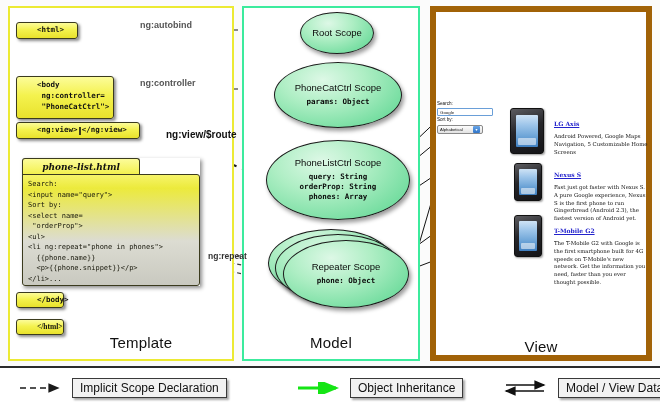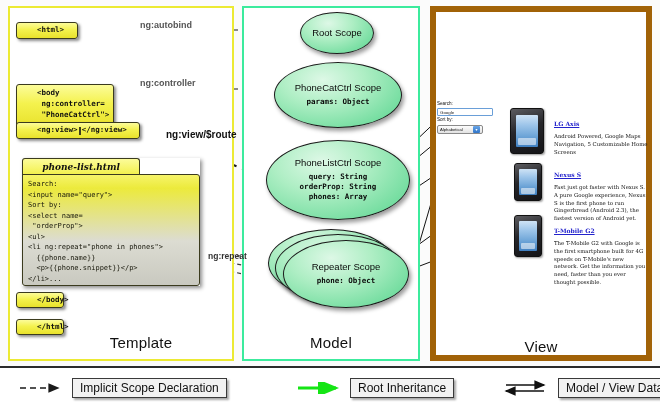--- a/index.html
+++ b/index.html
@@ -30,24 +30,24 @@
     position:absolute;box-sizing:border-box;
     border:1.5px solid #3b3b1e;border-radius:3px;
     background:linear-gradient(180deg,#fcfc9a 0%,#f4f24e 45%,#e9e22c 100%);
     box-shadow:2px 2px 3px rgba(0,0,0,.45);
     font-family:"DejaVu Sans Mono","Liberation Mono",monospace;
     font-weight:bold;font-size:7.5px;color:#111;
     display:flex;align-items:center;
     padding:3px 20px;white-space:pre;line-height:1.45;
   }
   #box-html{left:16px;top:22px;width:62px;height:17px;}
-  #box-body{left:16px;top:84px;width:98px;height:43px;align-items:flex-start;}
+  #box-body{left:16px;top:76px;width:98px;height:43px;align-items:flex-start;}
   #box-ngview{left:16px;top:122px;width:124px;height:17px;}
   #box-endbody{left:16px;top:292px;width:48px;height:16px;}
-  #box-endhtml{left:16px;top:319px;width:48px;height:16px;}
+  #box-endhtml{left:16px;top:319px;width:48px;height:16px;font-family:Liberation Serif, serif;}
   .ngview-slot{
     display:inline-block;width:7px;height:6px;
     border:1.2px solid #3b3b1e;background:#fdfdc6;
     margin:0 1px;vertical-align:middle;
   }
 
   
   #tpl-file{
     position:absolute;left:22px;top:158px;width:178px;height:128px;
     box-shadow:2px 2px 4px rgba(0,0,0,.45);
@@ -349,21 +349,21 @@
 
     <div class="leg-item" id="leg2">
       <svg width="48" height="12">
         <defs>
             <marker id="lh2" markerWidth="7" markerHeight="7" refX="6" refY="3.5" orient="auto">
           <polygon points="0,0.6 7,3.5 0,6.4" fill="#15e515"></polygon>
             </marker>
           </defs>
         <line x1="2" y1="6" x2="40" y2="6" stroke="#15e515" stroke-width="3" marker-end="url(#lh2)"></line>
       </svg>
-      <span class="leg-box">Root Inheritance</span>
+      <span class="leg-box">Object Inheritance</span>
     </div>
 
     <div class="leg-item" id="leg3">
       <svg width="48" height="16">
         <defs>
             <marker id="lh3" markerWidth="7" markerHeight="7" refX="6" refY="3.5" orient="auto">
           <polygon points="0,0.6 7,3.5 0,6.4" fill="#111"></polygon>
             </marker>
           </defs>
         <line x1="2" y1="5" x2="40" y2="5" stroke="#111" stroke-width="1.6" marker-end="url(#lh3)"></line>

